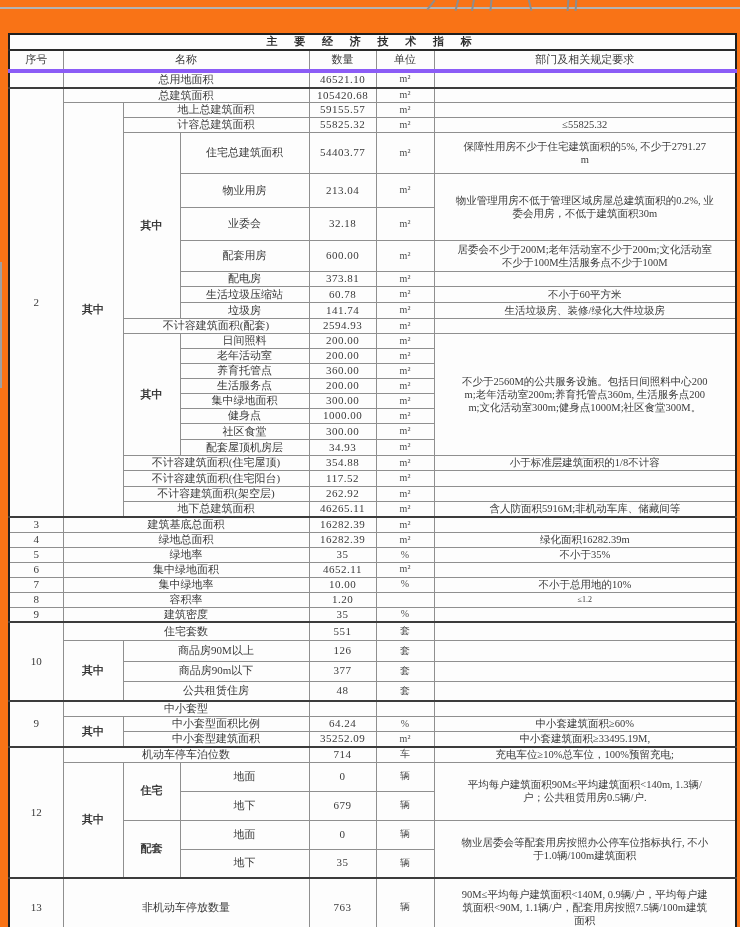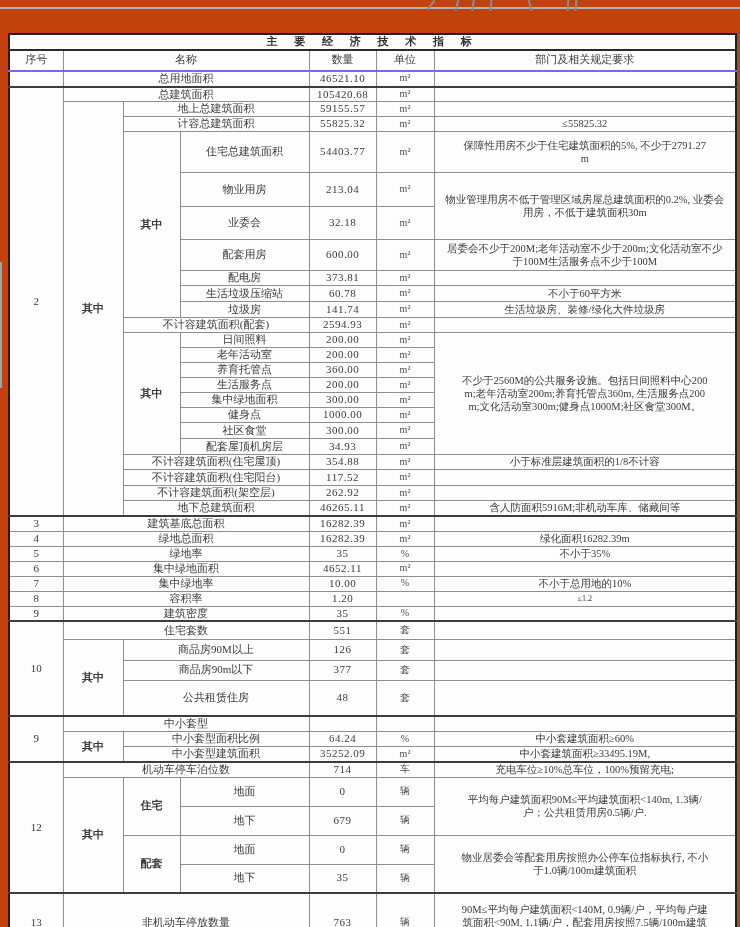--- a/index.html
+++ b/index.html
@@ -2,21 +2,21 @@
 <html><head>
 <meta charset="utf-8">
 <style>
   html,body{margin:0;padding:0;}
   body{
     width:740px;height:927px;
     background:#ffffff;
     font-family:"Liberation Serif","DejaVu Serif",serif;
     color:#3a3a3a;
   }
-  .sheet{position:relative;width:740px;height:927px;background:#c2410c;overflow:hidden;}
+  .sheet{position:relative;width:740px;height:927px;background:#f97316;overflow:hidden;}
 
   
   .topline{position:absolute;left:0;top:7px;width:740px;height:2px;background:#b3b3b3;}
   .stroke{position:absolute;top:-1px;width:2px;height:12px;background:#8d8d8d;}
   .leftmark{position:absolute;left:0;top:262px;width:2px;height:126px;background:#a0a0a0;}
 
   table.tbl{
     position:absolute;left:8px;top:33px;width:727px;
     border-collapse:collapse;table-layout:fixed;
     background:#fdfdfd;border:2px solid #1f1f1f;
@@ -26,25 +26,25 @@
     font-size:11px;line-height:1.25;
     text-align:center;vertical-align:middle;
     padding:0 2px;overflow:hidden;
     word-break:break-all;
   }
   .title-cell{
     font-weight:bold;font-size:13px;letter-spacing:7px;
     border-bottom:2px solid #2a2a2a !important;
     color:#2e2e2e;
   }
-  tr.hdr td{border-bottom:2px solid #8b5cf6;}
+  tr.hdr td{border-bottom:4px solid #8b5cf6;}
   tr.blk td{border-top:2px solid #3c3c3c;}
   td.unit{font-size:10px;color:#4a4a4a;}
   td.qty{font-size:11px;letter-spacing:0.5px;}
-  td.rk{font-size:10.5px;padding:0 8px;}
+  td.rk{font-size:10.5px;padding:0 19px;}
   td.rk-pad{padding:0 26px;}
   td.rk-sm{font-size:8px;}
   td.grp{font-size:11px;font-weight:bold;}
 </style>
 </head>
 <body>
 
 <div class="sheet">
 
   <div class="topline"></div>
@@ -318,21 +318,21 @@
       <td class="rk"></td>
     </tr>
 
     <tr style="height:20px">
       <td colspan="2">商品房90m以下</td>
       <td class="qty">377</td>
       <td class="unit">套</td>
       <td class="rk"></td>
     </tr>
 
-    <tr style="height:36px">
+    <tr style="height:20px">
       <td colspan="2">公共租赁住房</td>
       <td class="qty">48</td>
       <td class="unit">套</td>
       <td class="rk"></td>
     </tr>
 
     <tr class="blk" style="height:14px">
       <td rowspan="3">9</td>
       <td colspan="3">中小套型</td>
       <td class="qty"></td>

